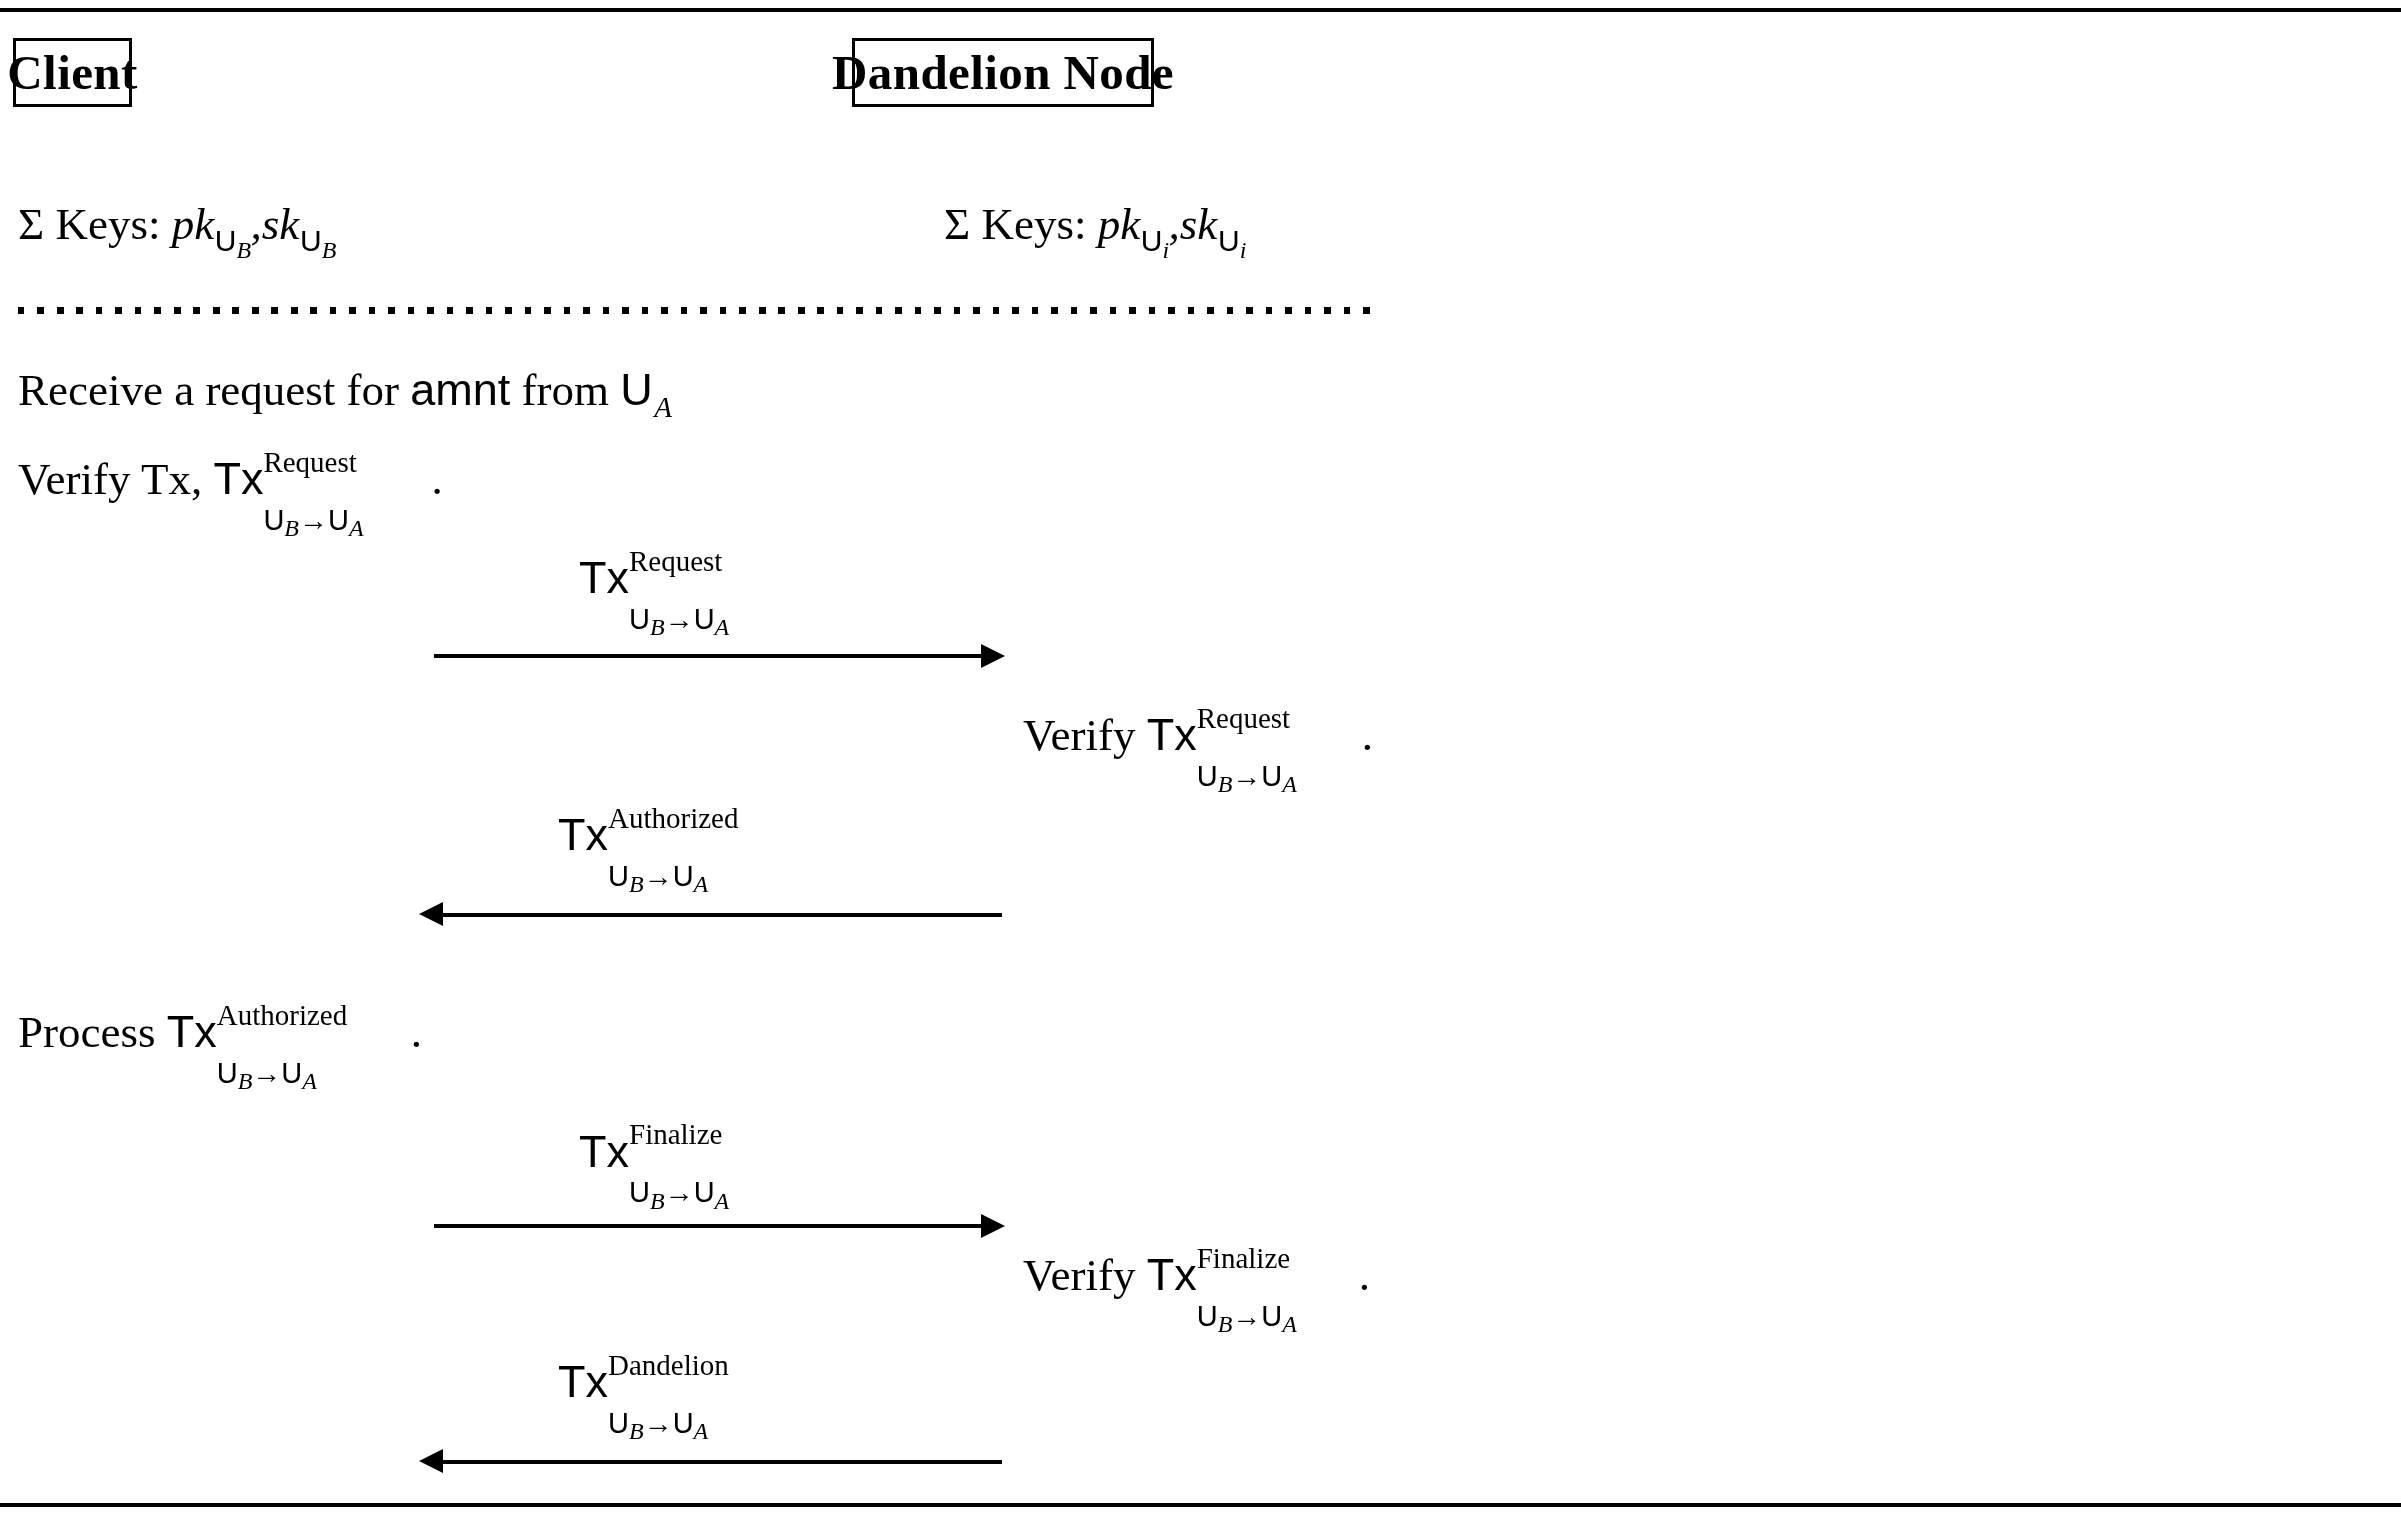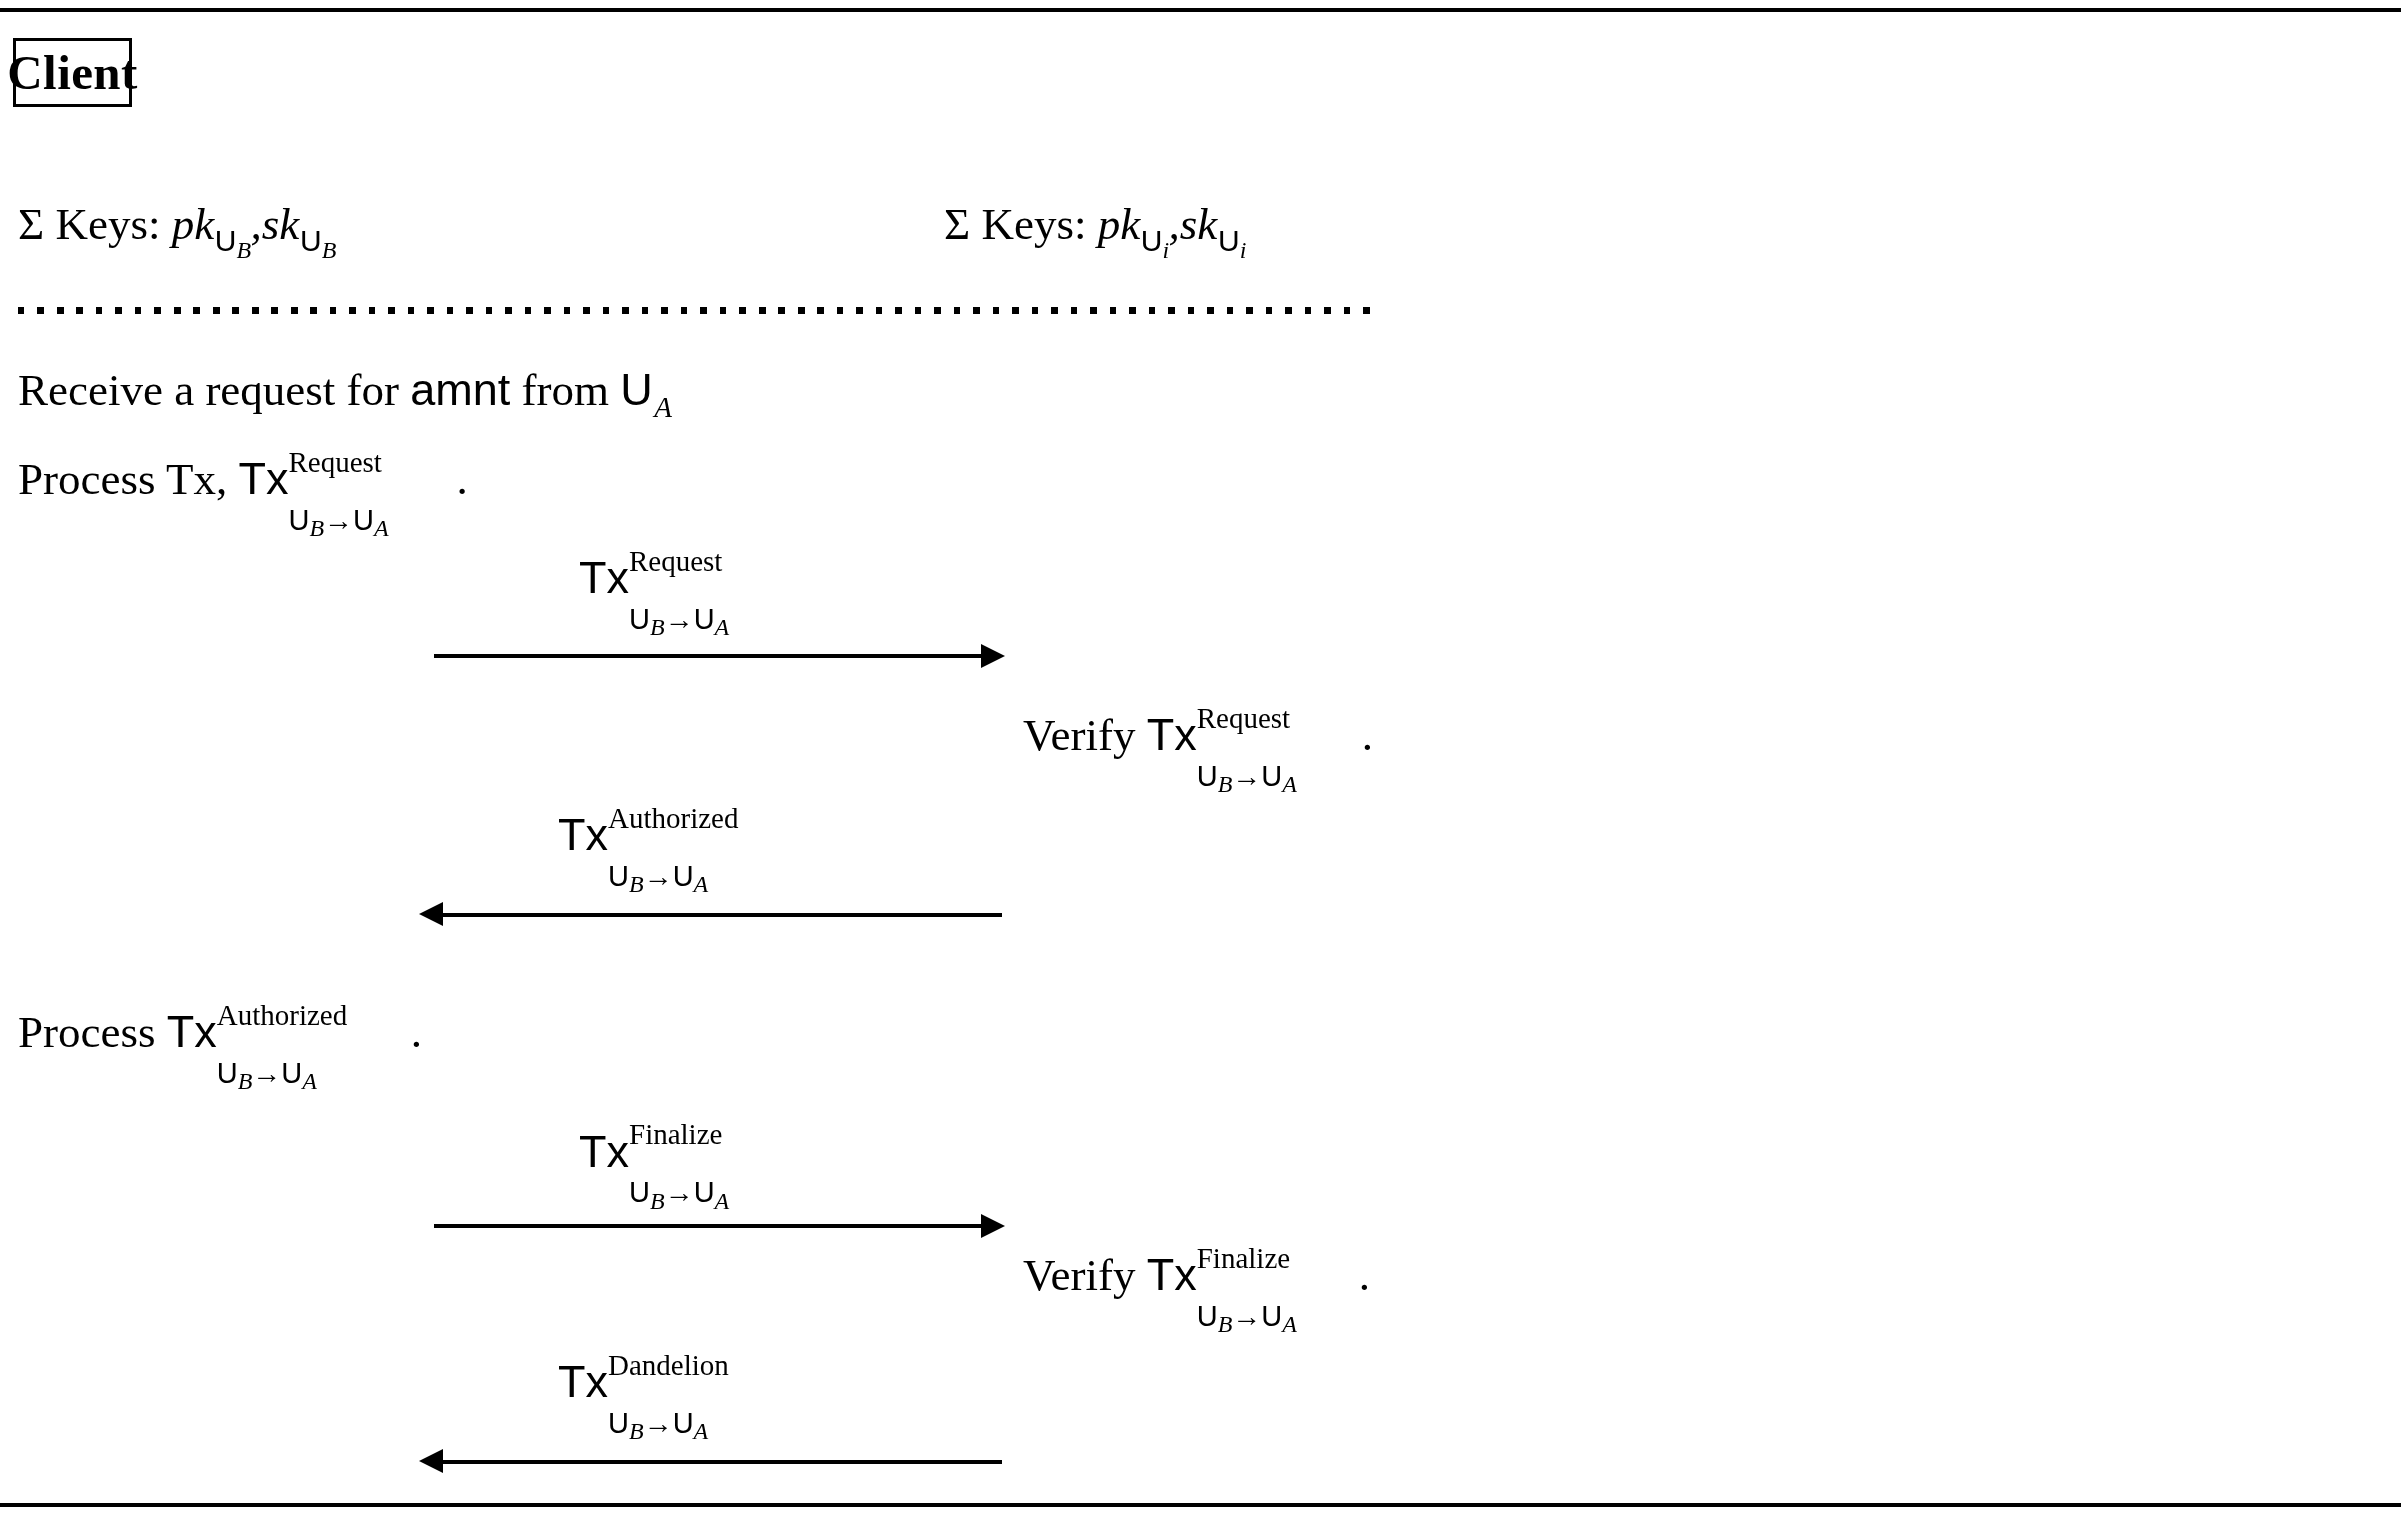--- a/index.html
+++ b/index.html
@@ -226,41 +226,44 @@
 <body>
 
 <div class="page">
 
   <div class="rule-top"></div>
 
   <div class="role-box" id="role-client">
     <span class="role-label">Client</span>
   </div>
 
+  <div class="role-box" id="role-node">
+    <span class="role-label">Dandelion Node</span>
+  </div>
 
   <div class="line" style="left:18px; top:202px;">
     <span class="keyexpr">
       <span>Σ Keys:</span><span>&nbsp;</span><span class="km">pk</span><span class="ksub"><span>U</span><span class="kidx">B</span></span><span class="km">,</span><span class="km">sk</span><span class="ksub"><span>U</span><span class="kidx">B</span></span>
     </span>
   </div>
 
   <div class="line" style="left:944px; top:202px;">
     <span class="keyexpr">
       <span>Σ Keys:</span><span>&nbsp;</span><span class="km">pk</span><span class="ksub"><span>U</span><span class="kidx">i</span></span><span class="km">,</span><span class="km">sk</span><span class="ksub"><span>U</span><span class="kidx">i</span></span>
     </span>
   </div>
 
   <div class="rule-dotted"></div>
 
   <div class="line" style="left:18px; top:367px;text-align:right;">
     <span>Receive a request for </span><span class="sans">amnt</span><span> from </span><span class="usub"><span>U</span><sub>A</sub></span>
   </div>
 
   <div class="line" style="left:18px; top:456px;">
-    <span>Process Tx, </span><span class="tx"><span class="tx-base">Tx</span><span class="tx-scripts"><span class="tx-sup">Request</span><span class="tx-sub"><span>U</span><span class="idx">B</span><span class="arr">→</span><span>U</span><span class="idx">A</span></span></span></span><span class="tx-after" style="margin-left:168px;">.</span>
+    <span>Verify Tx, </span><span class="tx"><span class="tx-base">Tx</span><span class="tx-scripts"><span class="tx-sup">Request</span><span class="tx-sub"><span>U</span><span class="idx">B</span><span class="arr">→</span><span>U</span><span class="idx">A</span></span></span></span><span class="tx-after" style="margin-left:168px;">.</span>
   </div>
 
   <div class="msg" style="left:434px; top:539px; width:571px; height:123px;">
     <span class="msg-label" style="left:145px; top:16px;">
       <span class="tx"><span class="tx-base">Tx</span><span class="tx-scripts"><span class="tx-sup">Request</span><span class="tx-sub"><span>U</span><span class="idx">B</span><span class="arr">→</span><span>U</span><span class="idx">A</span></span></span></span>
     </span>
     <div class="arrow-shaft" style="left:0px; top:115px; width:550px;"></div>
     <div class="arrow-head right" style="left:547px; top:105px;"></div>
   </div>
 

